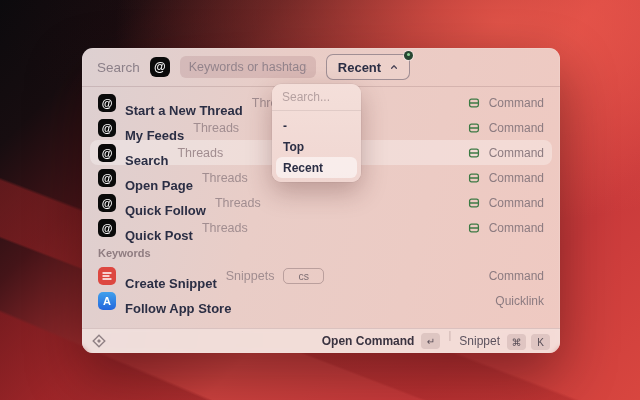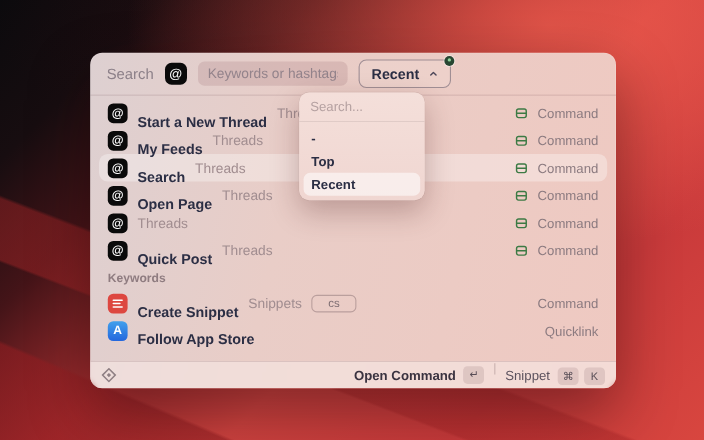--- a/index.html
+++ b/index.html
@@ -43,21 +43,21 @@
   .ic-threads{background:#0a0a0a;color:#fff;font-size:11px;font-weight:700;}
   .ic-snippets{background:#dd4740;}
   .ic-appstore{background:linear-gradient(180deg,#41a0ec,#2467dd);color:#fff;font-size:11px;font-weight:700;}
   .row-title{font-size:13px;font-weight:600;color:#2b2e44;white-space:nowrap;margin-top:16px;}
   .row-subtitle{font-size:12.5px;color:#a18d90;white-space:nowrap;}
   .row-badge{font-size:10.5px;color:#7d6d72;border:1px solid rgba(96,74,80,.35);border-radius:5px;padding:1px 14px;}
   .row-spacer{flex:1;}
   .row-acc-icon{display:flex;flex:none;}
   .row-accessory{font-size:12px;color:#8c7b80;white-space:nowrap;}
   
-  .dropdown{position:absolute;left:190px;top:36px;width:114px;border-radius:9px;z-index:20;
+  .dropdown{position:absolute;left:190px;top:36px;width:89px;border-radius:9px;z-index:20;
     background:linear-gradient(180deg,#f4dfda,#f0d6d1);
     box-shadow:0 10px 26px rgba(70,20,20,.28),0 0 0 .5px rgba(0,0,0,.07);overflow:hidden;}
   .dd-search{width:100%;box-sizing:border-box;height:27px;border:none;outline:none;background:transparent;
     padding:0 10px;font-size:12px;color:#6b5c60;font-family:"Liberation Sans",sans-serif;
     border-bottom:1px solid rgba(0,0,0,.08);}
   .dd-search::placeholder{color:#b5a1a1;}
   .dd-options{padding:4px;}
   .dd-option{height:21px;display:flex;align-items:center;padding:0 7px;border-radius:6px;
     font-size:12px;font-weight:600;color:#2b2e44;}
   .dd-option.selected{background:rgba(255,255,255,.55);}
@@ -150,20 +150,21 @@
           <svg width="12" height="12" viewBox="0 0 12 12">
             <rect x="1.6" y="2.1" width="8.8" height="7.8" rx="1.8" fill="none" stroke="#3c7a44" stroke-width="1.3"></rect>
             <line x1="1.6" y1="6" x2="10.4" y2="6" stroke="#3c7a44" stroke-width="1.3"></line>
           </svg>
         </span>
     <span class="row-accessory">Command</span>
   </div>
 
   <div class="row">
     <span class="ic ic-threads">@</span>
+    <span class="row-title">Quick Follow</span>
     <span class="row-subtitle">Threads</span>
 
     <span class="row-spacer"></span>
     <span class="row-acc-icon">
           <svg width="12" height="12" viewBox="0 0 12 12">
             <rect x="1.6" y="2.1" width="8.8" height="7.8" rx="1.8" fill="none" stroke="#3c7a44" stroke-width="1.3"></rect>
             <line x1="1.6" y1="6" x2="10.4" y2="6" stroke="#3c7a44" stroke-width="1.3"></line>
           </svg>
         </span>
     <span class="row-accessory">Command</span>

